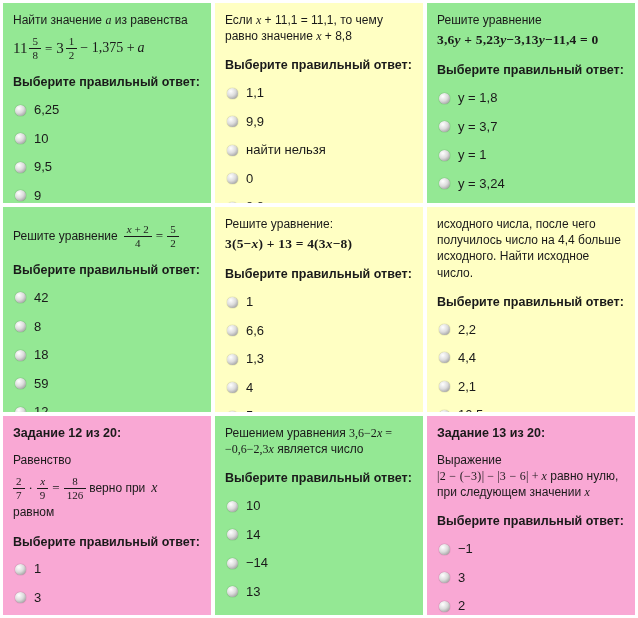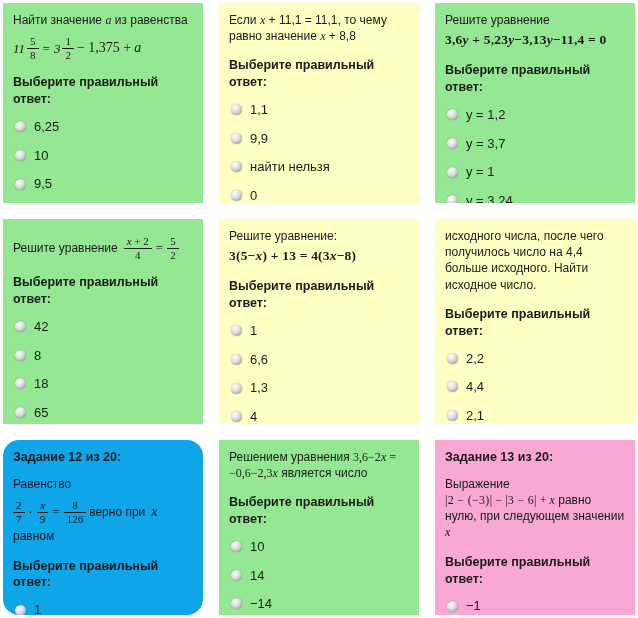--- a/index.html
+++ b/index.html
@@ -9,21 +9,21 @@
     font-family: "Liberation Sans", sans-serif;
     color: #1a1a1a;
     width: 638px;
   }
   .board {
     width: 638px;
     height: 618px;
     display: grid;
     grid-template-columns: repeat(3, 1fr);
     grid-template-rows: 200px 205px auto;
-    gap: 16px;
+    gap: 4px;
     padding: 3px;
     background: #ffffff;
     overflow: hidden;
   }
   .card {
     padding: 9px 10px 6px 10px;
     overflow: hidden;
     font-size: 12px;
     line-height: 1.35;
   }
@@ -51,21 +51,21 @@
     display: inline-flex;
     flex-direction: column;
     text-align: center;
     font-size: 11px;
     line-height: 1.15;
     vertical-align: middle;
   }
   .frac .num { display: block; border-bottom: 1px solid #1a1a1a; padding: 0 3px; }
   .frac .den { display: block; padding: 0 3px; }
   .mixed { display: inline-flex; align-items: center; gap: 2px; }
-  .mixed .whole { font-size: 13px; font-style: italic; }
+  .mixed .whole { font-size: 15px; }
   .eqsign, .dot { font-size: 13px; padding: 0 1px; }
   .abs { letter-spacing: .3px; }
   .prompt {
     font-weight: bold;
     font-size: 12.5px;
     margin-top: 13px;
   }
   .options { margin-top: 10px; }
   .opt {
     display: flex;
@@ -159,21 +159,21 @@
       </div>
   </section>
 
   <section class="card" style="background: rgb(148, 232, 148);">
     <div class="q"><span>Решите уравнение</span></div>
     <div class="eqline"><span>3,6</span><i class="var">y</i><span> + 5,23</span><i class="var">y</i><span>−3,13</span><i class="var">y</i><span>−11,4 = 0</span></div>
     <div class="prompt">Выберите правильный ответ:</div>
     <div class="options">
         <div class="opt">
           <span class="radio"></span>
-          <span class="opt-label">y = 1,2</span>
+          <span class="opt-label">y = 1,8</span>
         </div>
         <div class="opt">
           <span class="radio"></span>
           <span class="opt-label">y = 3,7</span>
         </div>
         <div class="opt">
           <span class="radio"></span>
           <span class="opt-label">y = 1</span>
         </div>
         <div class="opt">
@@ -205,21 +205,21 @@
         <div class="opt">
           <span class="radio"></span>
           <span class="opt-label">8</span>
         </div>
         <div class="opt">
           <span class="radio"></span>
           <span class="opt-label">18</span>
         </div>
         <div class="opt">
           <span class="radio"></span>
-          <span class="opt-label">65</span>
+          <span class="opt-label">59</span>
         </div>
         <div class="opt">
           <span class="radio"></span>
           <span class="opt-label">12</span>
         </div>
       </div>
   </section>
 
   <section class="card" style="background: rgb(255, 255, 195);">
     <div class="q"><span>Решите уравнение:</span></div>
@@ -265,21 +265,21 @@
           <span class="radio"></span>
           <span class="opt-label">2,1</span>
         </div>
         <div class="opt">
           <span class="radio"></span>
           <span class="opt-label">10,5</span>
         </div>
       </div>
   </section>
 
-  <section class="card" style="background: #0ea5e9; border-radius: 16px;">
+  <section class="card" style="background: #f9a8d4;">
     <div class="hdr">Задание 12 из 20:</div>
     <div class="q"><span>Равенство</span></div>
     <div class="formula">
       <span class="frac">
           <span class="num">2</span>
           <span class="den">7</span>
         </span>
       <span class="dot">·</span>
       <span class="frac">
           <span class="num"><i class="var">x</i></span>

